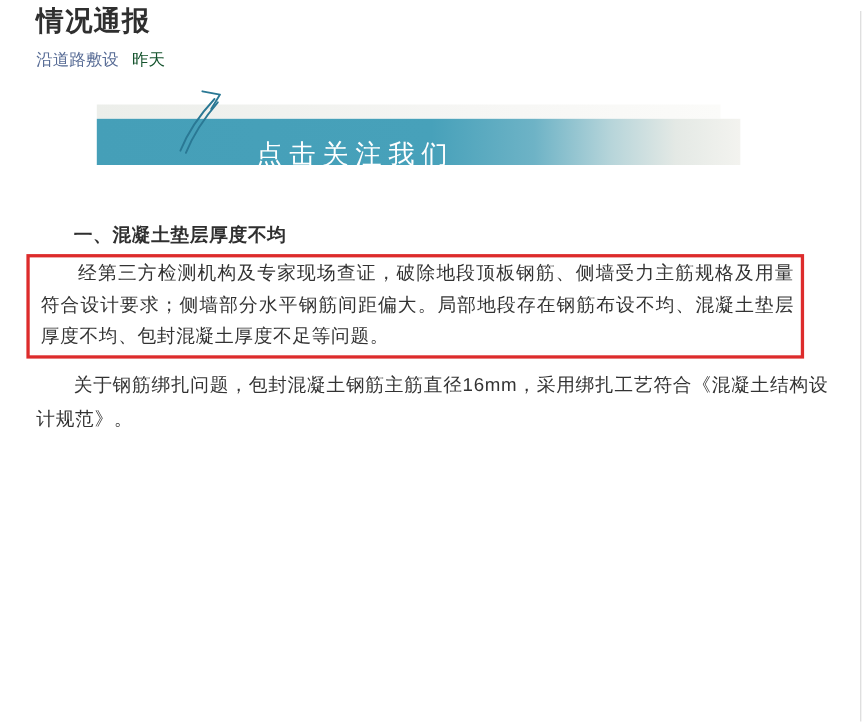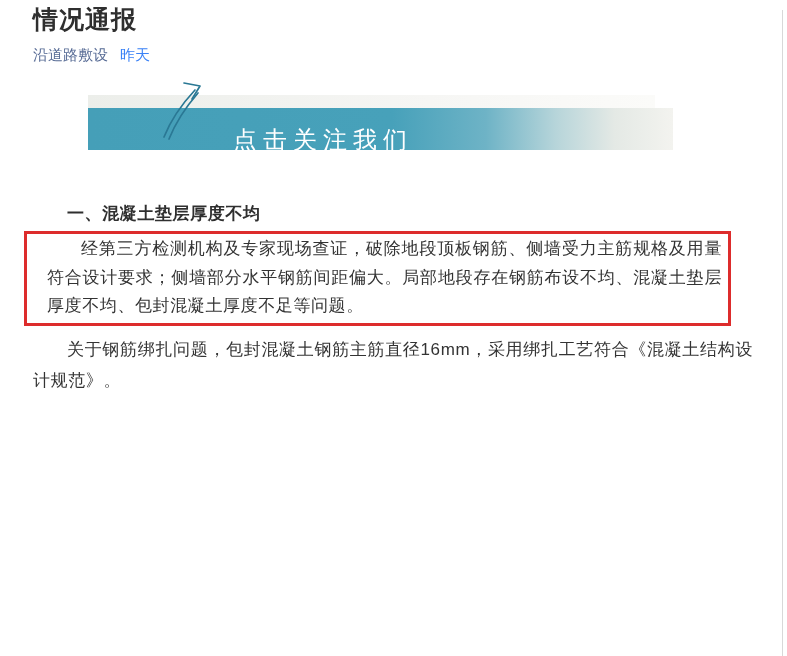--- a/index.html
+++ b/index.html
@@ -12,21 +12,21 @@
     margin-top: 4px;
     font-size: 25px;
     line-height: 30px;
     font-weight: 700;
     color: #2f2f2f;
     letter-spacing: 1px;
   }
 
   .meta { margin-top: 12px; font-size: 15px; line-height: 18px; }
   .meta .author { color: #576b95; margin-right: 12px; cursor: pointer; }
-  .meta .date { color: #3b82f6; }
+  .meta .date { color: #14532d; }
 
   .banner-wrap {
     position: relative;
     margin: 31px 0 0 55px;
     width: 585px;
     height: 55px;
     cursor: pointer;
   }
   .banner-top {
     height: 13px;
@@ -58,21 +58,21 @@
   }
 
   .body-text { margin-top: 48px; font-size: 17px; line-height: 31px; letter-spacing: 0.6px; text-align: justify; }
   .para { text-indent: 2em; color: #333; }
   .section-heading { text-indent: 2em; font-weight: 700; color: #2f2f2f; }
 
   .highlight-box {
     margin: 2px 0 0 -9px;
     width: 707px;
     border: 3px solid #dd2c2c;
-    padding: 1px 6px 2px 20px;
+    padding: 1px 6px 2px 10px;
     line-height: 28.5px;
   }
   .highlight-box .para { text-indent: 2em; }
 
   .para-after { margin-top: 8px; }
   .right-edge {
     position: absolute;
     top: 6px;
     bottom: 0;
     right: 4px;

